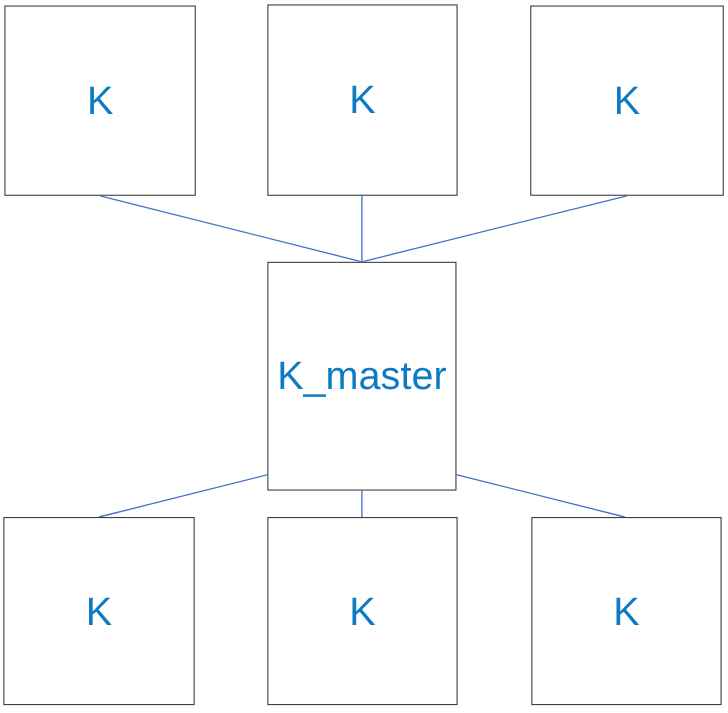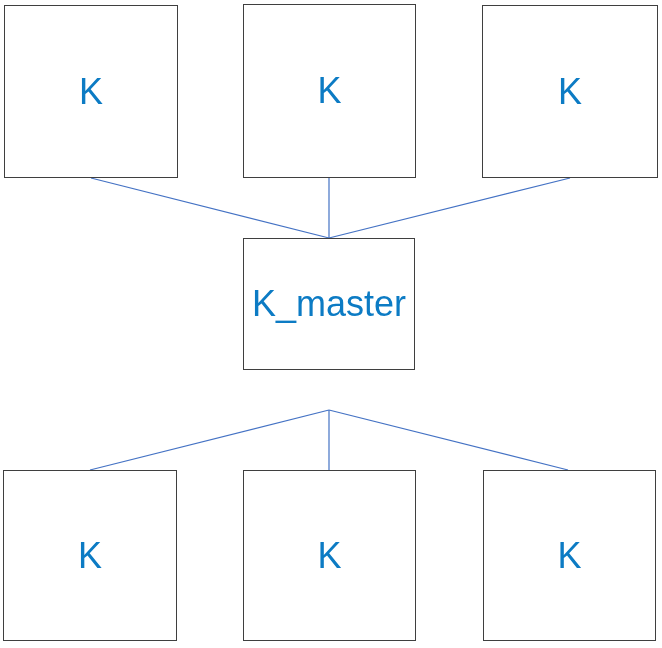--- a/index.html
+++ b/index.html
@@ -36,21 +36,21 @@
     font-size: 36px;
     font-weight: 400;
     letter-spacing: 0px;
     line-height: 1;
     white-space: nowrap;
   }
   
   #node-top-left      { left: 4px;   top: 5px;   width: 174px; height: 173px; }
   #node-top-middle    { left: 243px; top: 4px;   width: 173px; height: 174px; }
   #node-top-right     { left: 482px; top: 5px;   width: 176px; height: 173px; }
-  #node-master        { left: 243px; top: 238px; width: 172px; height: 132px; }
+  #node-master        { left: 243px; top: 238px; width: 172px; height: 208px; }
   #node-bottom-left   { left: 3px;   top: 470px; width: 174px; height: 171px; }
   #node-bottom-middle { left: 243px; top: 470px; width: 173px; height: 171px; }
   #node-bottom-right  { left: 483px; top: 470px; width: 173px; height: 171px; }
 </style>
 </head>
 <body>
 
 <div class="canvas">
 
   <svg class="connectors" viewBox="0 0 662 648" xmlns="http://www.w3.org/2000/svg">

